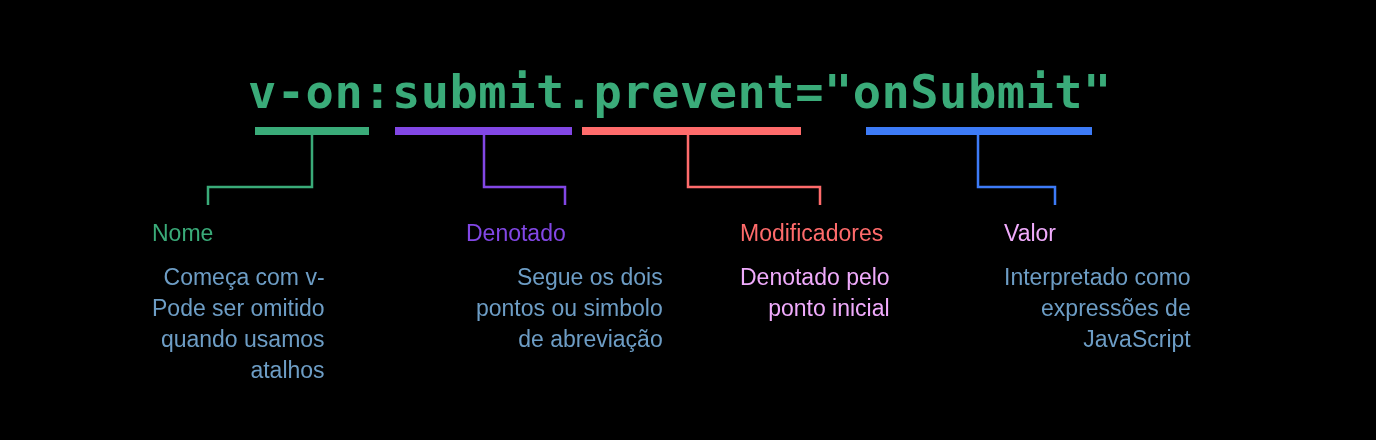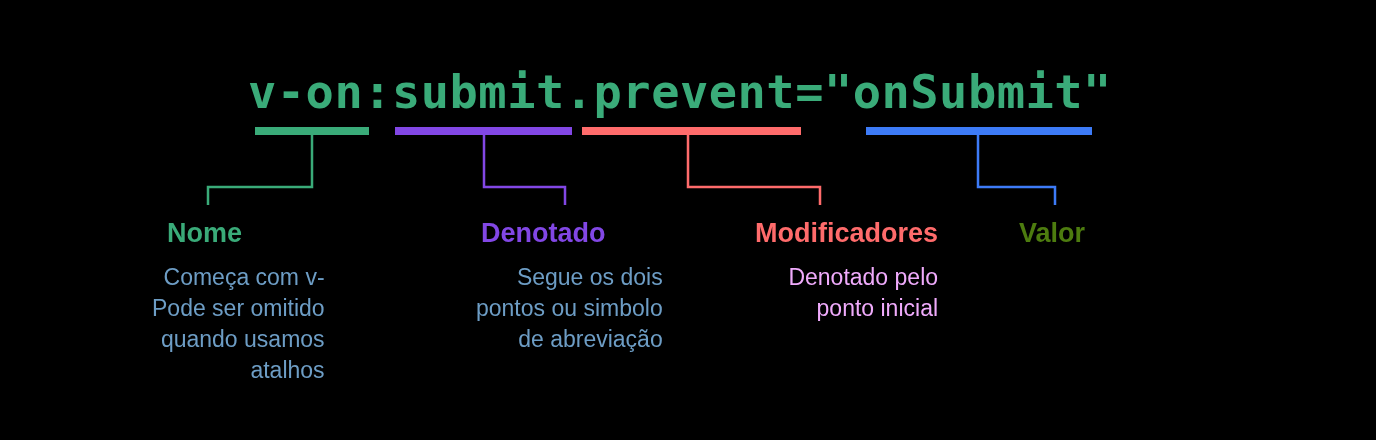--- a/index.html
+++ b/index.html
@@ -53,24 +53,24 @@
     pointer-events: none;
   }
 
   
   .col {
     position: absolute;
     top: 214px;
   }
   .col-heading {
     font-family: "Liberation Sans", sans-serif;
-    font-weight: 700;
-    font-size: 27px;
+    font-weight: 400;
+    font-size: 23px;
     line-height: 38px;
-    margin: 0 0 10px 15px;
+    margin: 0 0 10px 0;
     white-space: nowrap;
   }
   .col-desc {
     font-family: "Liberation Sans", sans-serif;
     font-weight: 400;
     font-size: 23px;
     line-height: 31px;
     color: #6d9dc5;
     margin: 0;
     text-align: right;
@@ -110,16 +110,19 @@
 de abreviação</p>
   </div>
 
   <div class="col" id="col-2" style="left: 740px;">
     <p class="col-heading" style="color: rgb(255, 107, 107);">Modificadores</p>
     <p class="col-desc" style="color: #f0abfc; white-space: pre-line;">Denotado pelo
 ponto inicial</p>
   </div>
 
   <div class="col" id="col-3" style="left: 1004px;">
-    <p class="col-heading" style="color: #4d7c0f;">Valor</p>
+    <p class="col-heading" style="color: #f0abfc;">Valor</p>
+    <p class="col-desc" style="color: rgb(109, 157, 197); white-space: pre-line;">Interpretado como
+expressões de
+JavaScript</p>
   </div>
 
 </div>
 
 </body></html>

